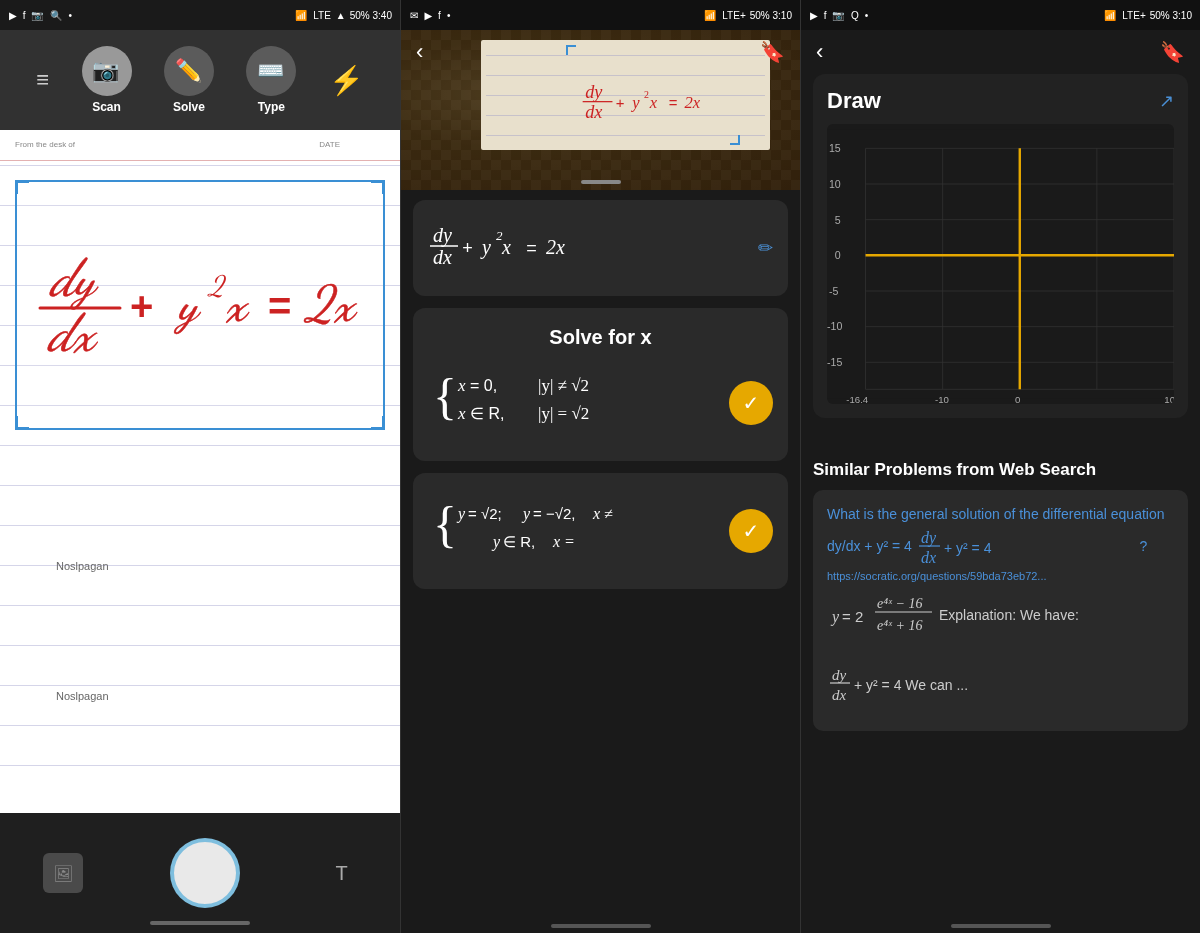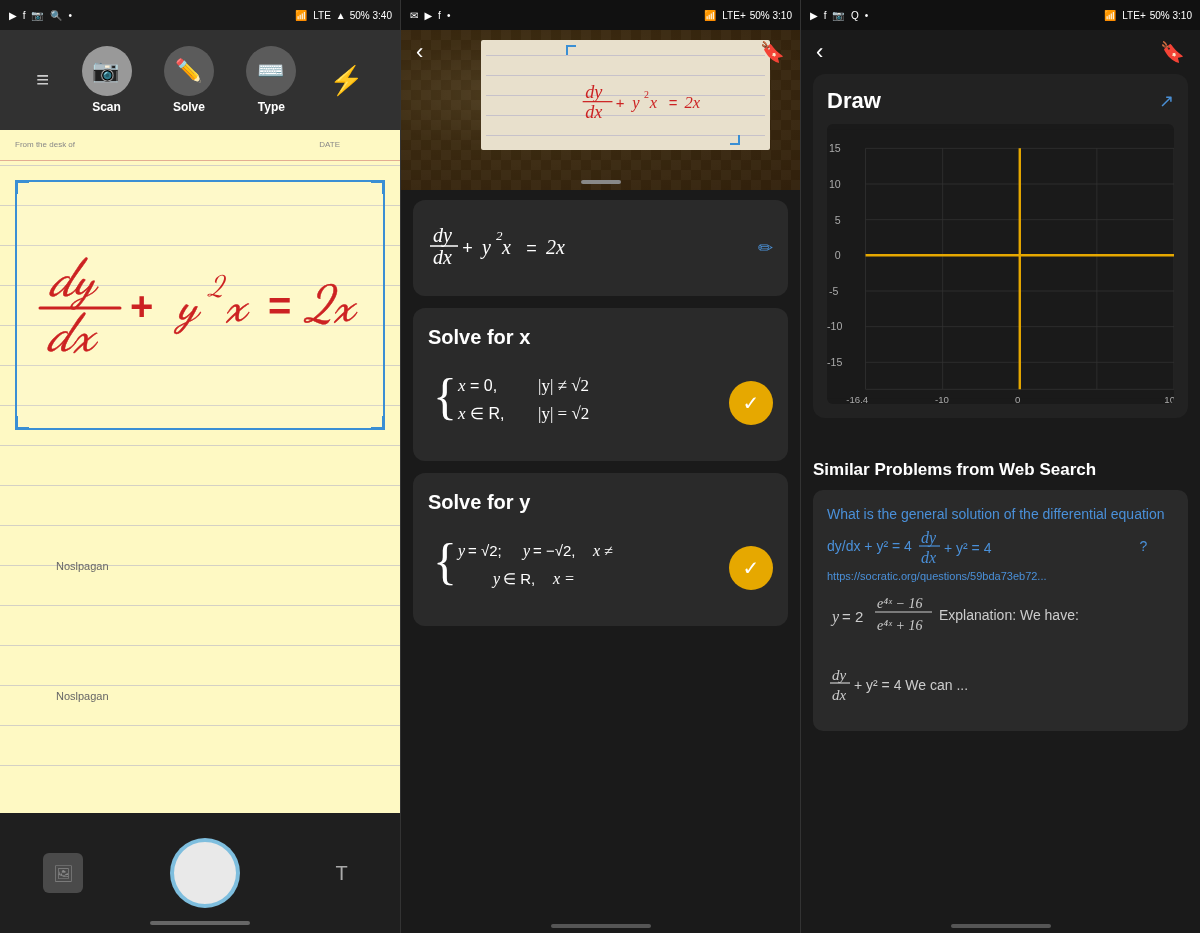--- a/index.html
+++ b/index.html
@@ -103,21 +103,21 @@
       top: 130px;
       left: 0;
       right: 0;
       bottom: 120px;
       background: #d8d0b8;
       overflow: hidden;
     }
     .notebook-paper {
       width: 100%;
       height: 100%;
-      background: #fef9c3;
+      background: #ffffff;
       position: relative;
     }
     .notebook-lines {
       position: absolute;
       top: 0;
       left: 0;
       right: 0;
       bottom: 0;
     }
     .notebook-line {
@@ -418,20 +418,21 @@
       background: #2a2a2a;
       border-radius: 12px;
       padding: 18px 15px;
       margin-bottom: 12px;
     }
     .solve-title {
       color: #fff;
       font-size: 20px;
       font-weight: bold;
       margin-bottom: 14px;
+      text-align: center;
     }
     .solve-content {
       display: flex;
       align-items: center;
       justify-content: space-between;
     }
     .solve-math {
       color: #fff;
       font-size: 16px;
       line-height: 1.8;
@@ -803,21 +804,20 @@
             <text x="42" y="56" font-family="Arial" font-size="16" fill="white"> ∈ R,</text>
 
             <text x="110" y="56" font-family="Times New Roman, serif" font-size="17" fill="white">|y| = √2</text>
           </svg>
         </div>
         <div class="solve-check">✓</div>
       </div>
     </div>
 
     <div class="solve-section">
-      <div class="solve-title">Solve for y</div>
       <div class="solve-content">
         <div class="solve-math">
           <svg viewBox="0 0 240 70" width="240" height="70" xmlns="http://www.w3.org/2000/svg">
 
             <text x="5" y="50" font-family="Times New Roman, serif" font-size="50" fill="white">{</text>
 
             <text x="30" y="28" font-family="Times New Roman, serif" font-size="16" fill="white" font-style="italic">y</text>
             <text x="40" y="28" font-family="Arial" font-size="15" fill="white"> = √2;  </text>
             <text x="95" y="28" font-family="Times New Roman, serif" font-size="16" fill="white" font-style="italic">y</text>
             <text x="105" y="28" font-family="Arial" font-size="15" fill="white"> = −√2,</text>

